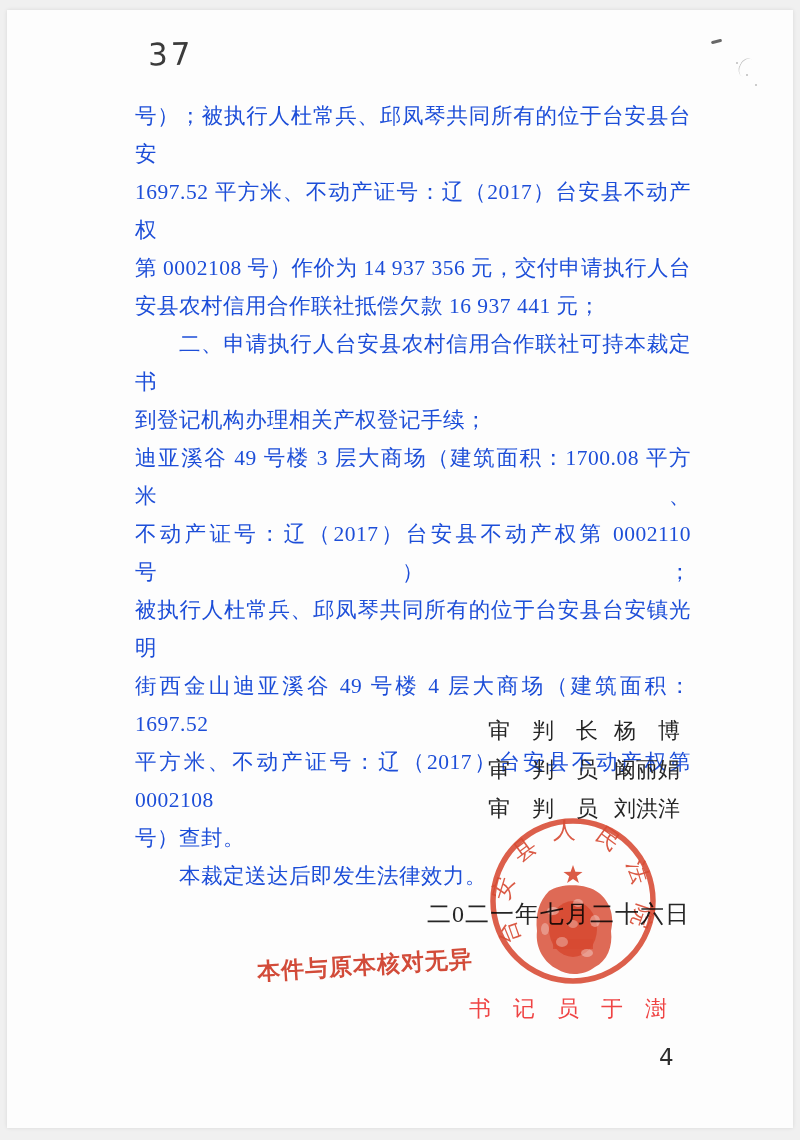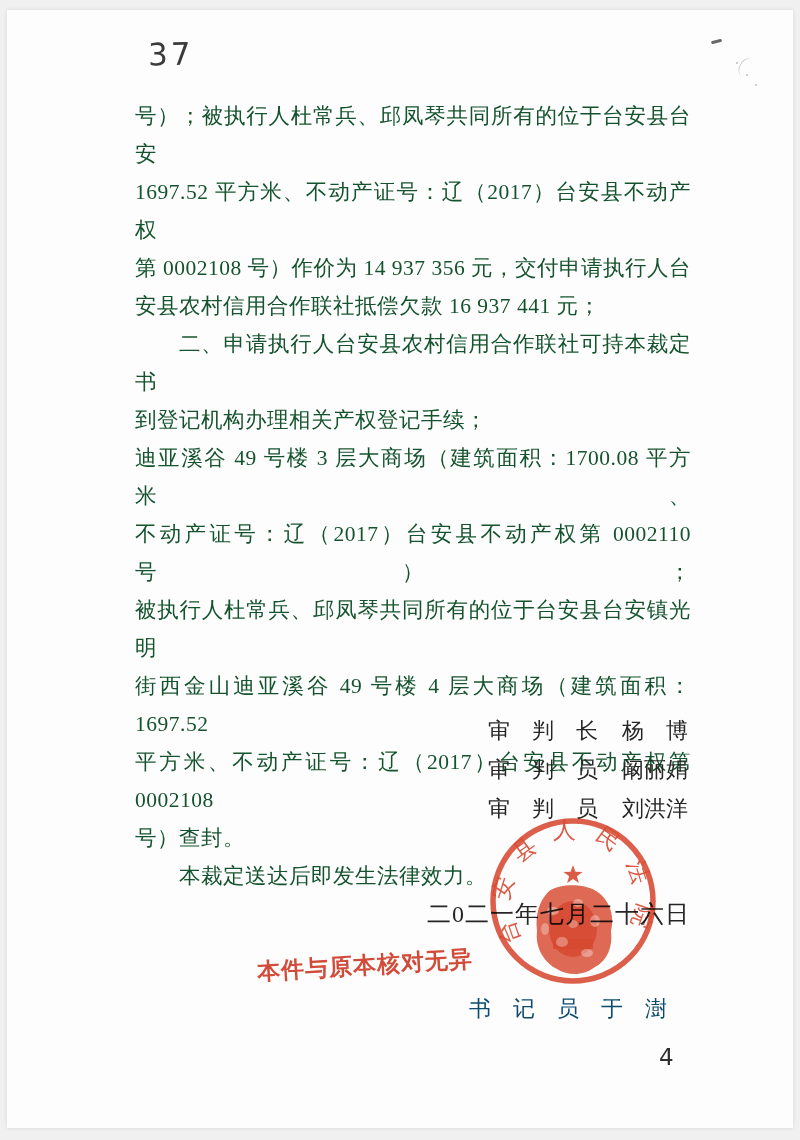--- a/index.html
+++ b/index.html
@@ -19,35 +19,35 @@
     font-size:31px;color:#3b3b3b;letter-spacing:3px;transform:rotate(-1deg);
   }
   
   .mark-dash{position:absolute;left:704px;top:30px;width:11px;height:3px;background:#4d4d4d;transform:rotate(-14deg);opacity:.85;border-radius:2px;}
   .mark-curve{position:absolute;left:732px;top:48px;width:15px;height:20px;border-left:1px solid #9a9a9a;border-radius:50%;transform:rotate(28deg);opacity:.55;}
   .mark-dot{position:absolute;width:2px;height:2px;background:#8f8f8f;border-radius:50%;opacity:.6;}
 
   
   .doc-text{
     position:absolute;left:128px;top:87px;width:556px;
-    font-size:21.5px;line-height:38px;color:#14532d;
+    font-size:21.5px;line-height:38px;color:#1d4ed8;
     letter-spacing:.5px;
   }
   .line{white-space:nowrap;}
   .line.just{white-space:normal;text-align:justify;text-align-last:justify;}
   .line.ind{text-indent:44px;}
 
   
   .judges{position:absolute;left:481px;top:701px;font-size:22px;line-height:39px;color:#262626;}
   .judge-row{white-space:nowrap;}
-  .jname{margin-left:24px;}
+  .jname{margin-left:16px;}
 
   
   .date-line{position:absolute;left:420px;top:888px;font-size:24px;color:#262626;letter-spacing:1px;white-space:nowrap;z-index:1;}
-  .clerk-line{position:absolute;left:462px;top:984px;font-size:22px;color:#0c4a6e;white-space:nowrap;z-index:1;}
+  .clerk-line{position:absolute;left:462px;top:984px;font-size:22px;color:#ef4444;white-space:nowrap;z-index:1;}
   .cname{margin-left:22px;}
 
   
   .verify-stamp{
     position:absolute;left:250px;top:940px;
     font-size:23px;font-weight:bold;color:#cf3e2b;
     letter-spacing:1px;transform:rotate(-3.5deg);opacity:.93;
     white-space:nowrap;z-index:3;
   }
 

